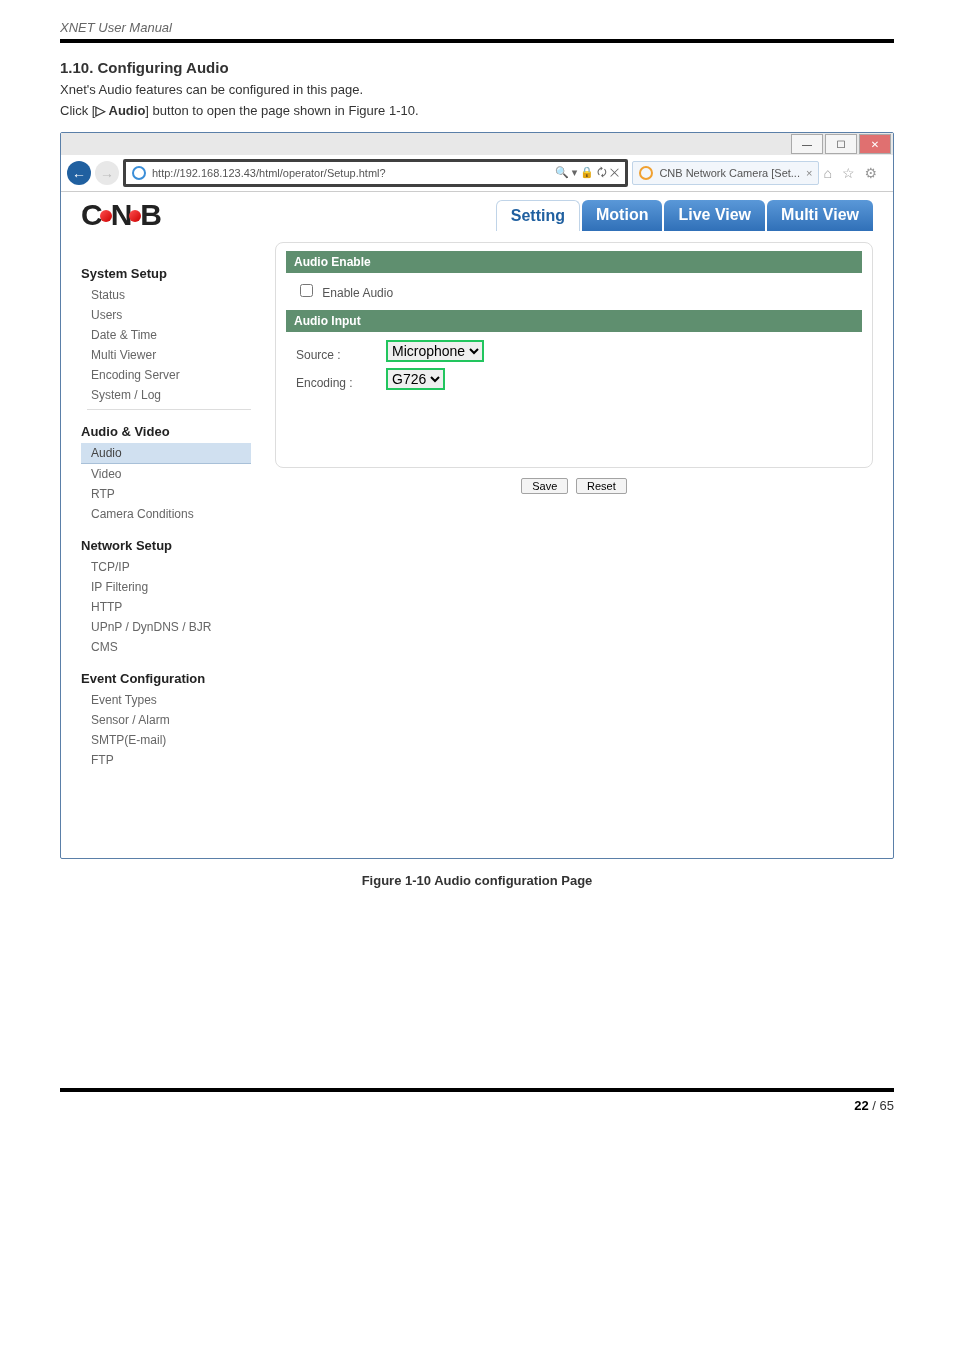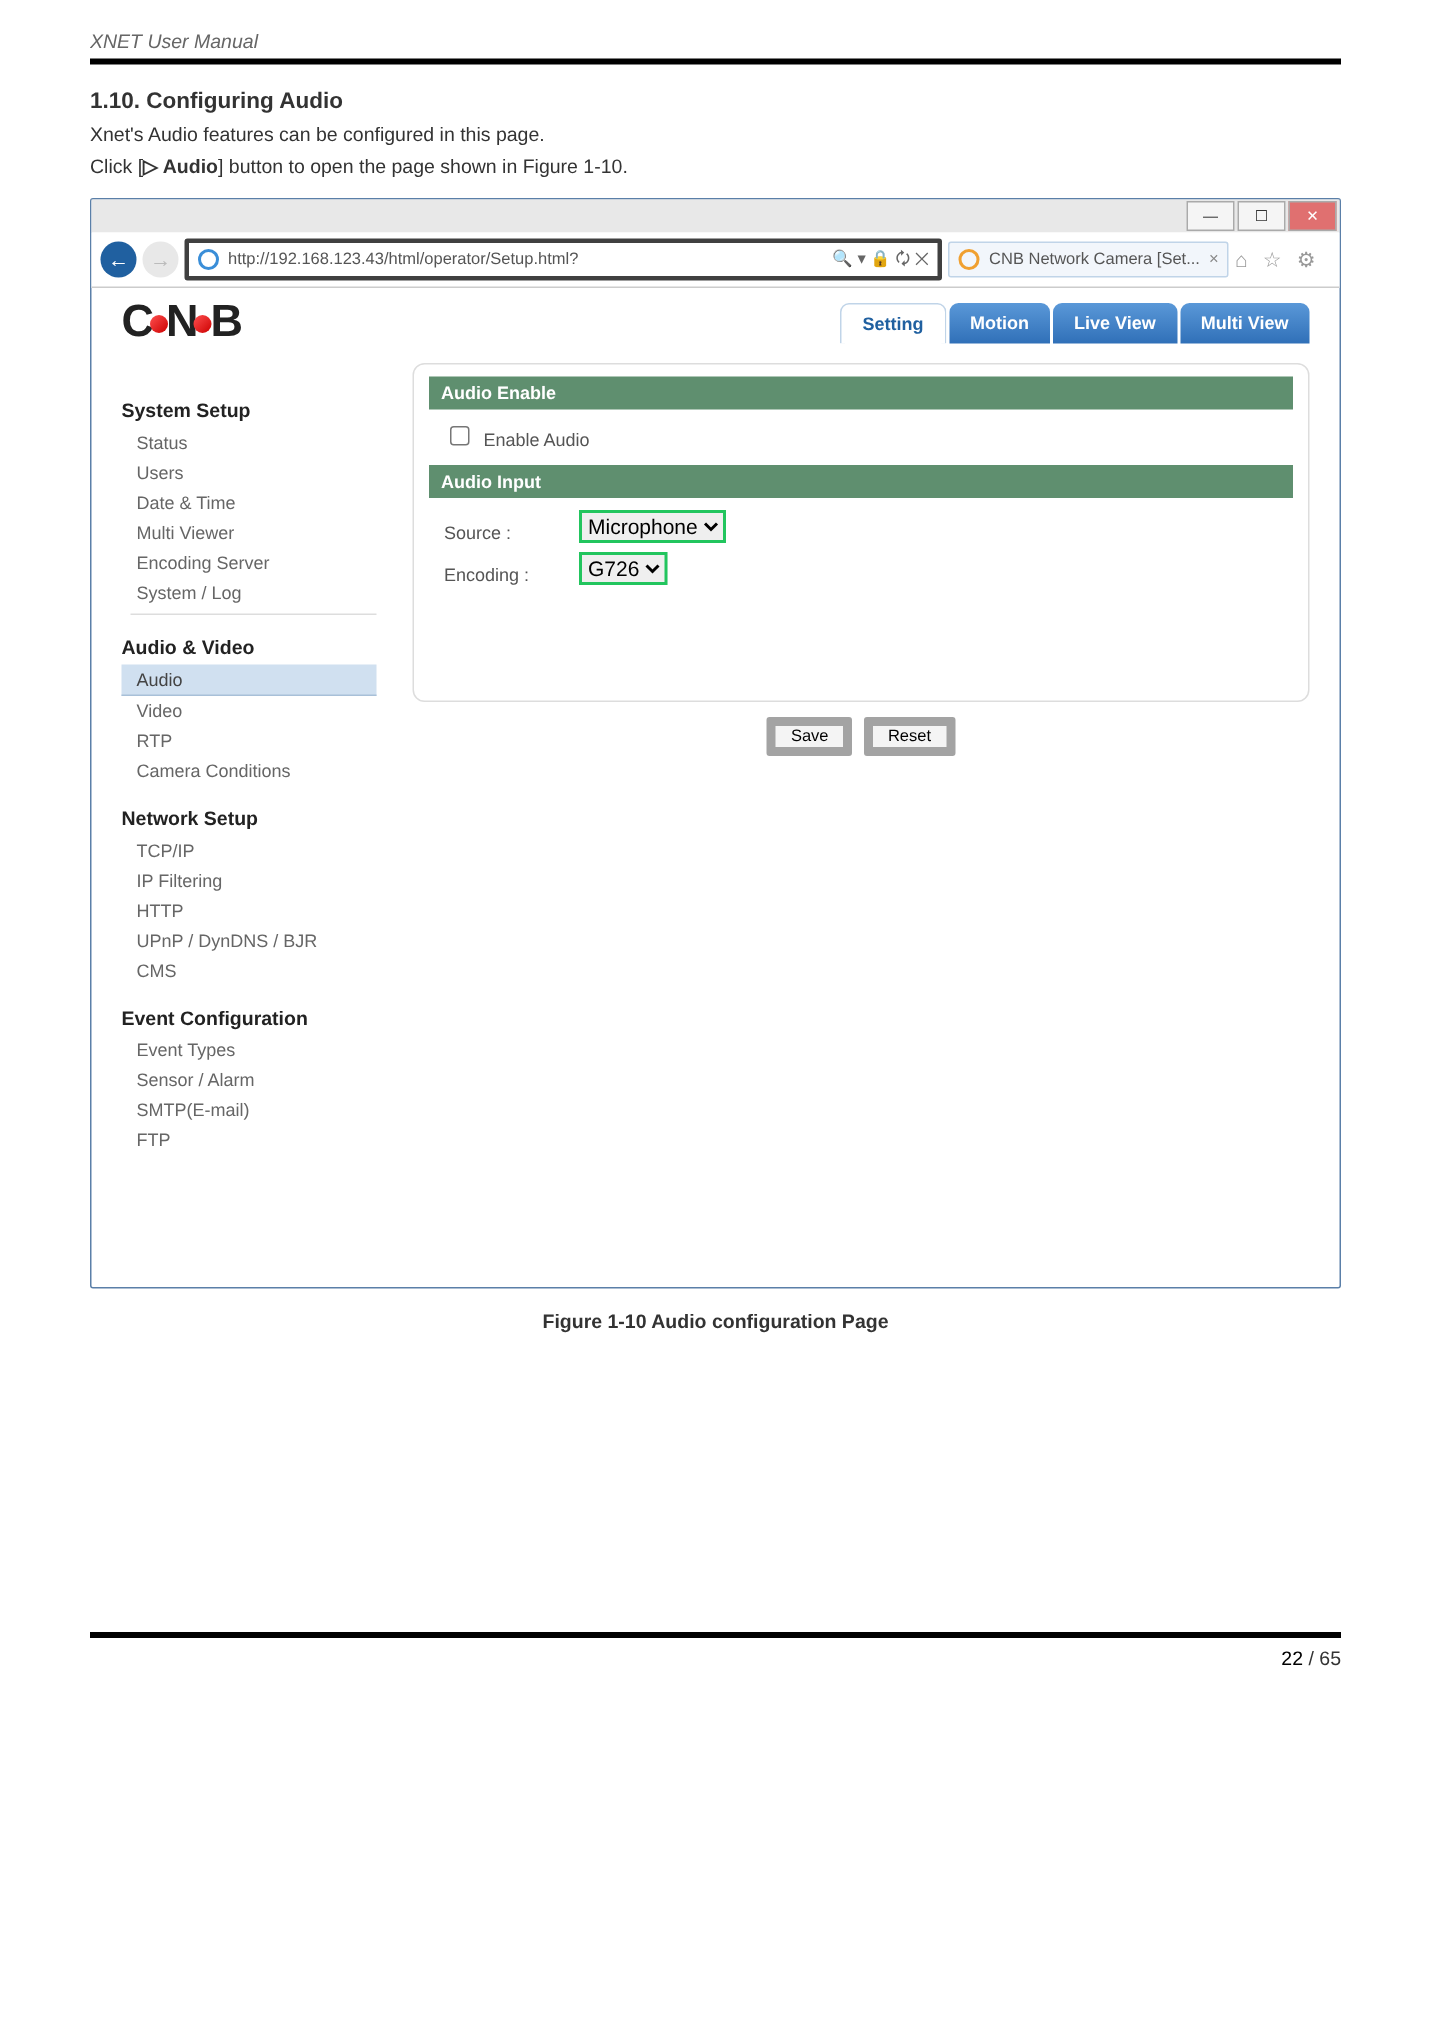--- a/index.html
+++ b/index.html
@@ -136,21 +136,21 @@
     position: relative;
     top: 1px;
   }
   .spacer-flex { flex: 1; }
   .nav-tabs {
     display: flex;
     gap: 2px;
   }
   .nav-tab {
     padding: 6px 14px;
-    font-size: 12px;
+    font-size: 16px;
     font-weight: bold;
     color: #fff;
     background: linear-gradient(#5a98d8, #3070b8);
     border-radius: 6px 6px 0 0;
   }
   .nav-tab.setting {
     background: #fff;
     color: #2060a0;
     border: 1px solid #c0d4e8;
     border-bottom: none;
@@ -214,38 +214,38 @@
     border: 2px solid #22c55e;
   }
   .center-buttons {
     text-align: center;
     margin-top: 10px;
   }
   .center-buttons button {
     font-size: 11px;
     padding: 1px 10px;
     margin: 0 2px;
-    border: 6px solid #a3a3a3;
+    border: 1px solid #a3a3a3;
     background: #f4f4f4;
     border-radius: 2px;
   }
   .figure-caption {
     text-align: center;
     font-weight: bold;
     font-size: 13px;
     margin-top: 0;
   }
   .doc-footer {
     border-top: 4px solid #000;
     margin-top: 200px;
     text-align: right;
     padding-top: 6px;
     font-size: 13px;
   }
-  .doc-footer .pnum { font-weight: normal; color: #000; }
+  .doc-footer .pnum { font-weight: bold; color: #000; }
 </style>
 </head>
 <body>
 
 <div class="doc-header">XNET User Manual</div>
 
 <div class="section-title">1.10. Configuring Audio</div>
 <div class="section-text">Xnet's Audio features can be configured in this page.</div>
 <div class="section-text">
   <span>Click [</span><b>▷ Audio</b><span>] button to open the page shown in Figure 1-10.</span>

